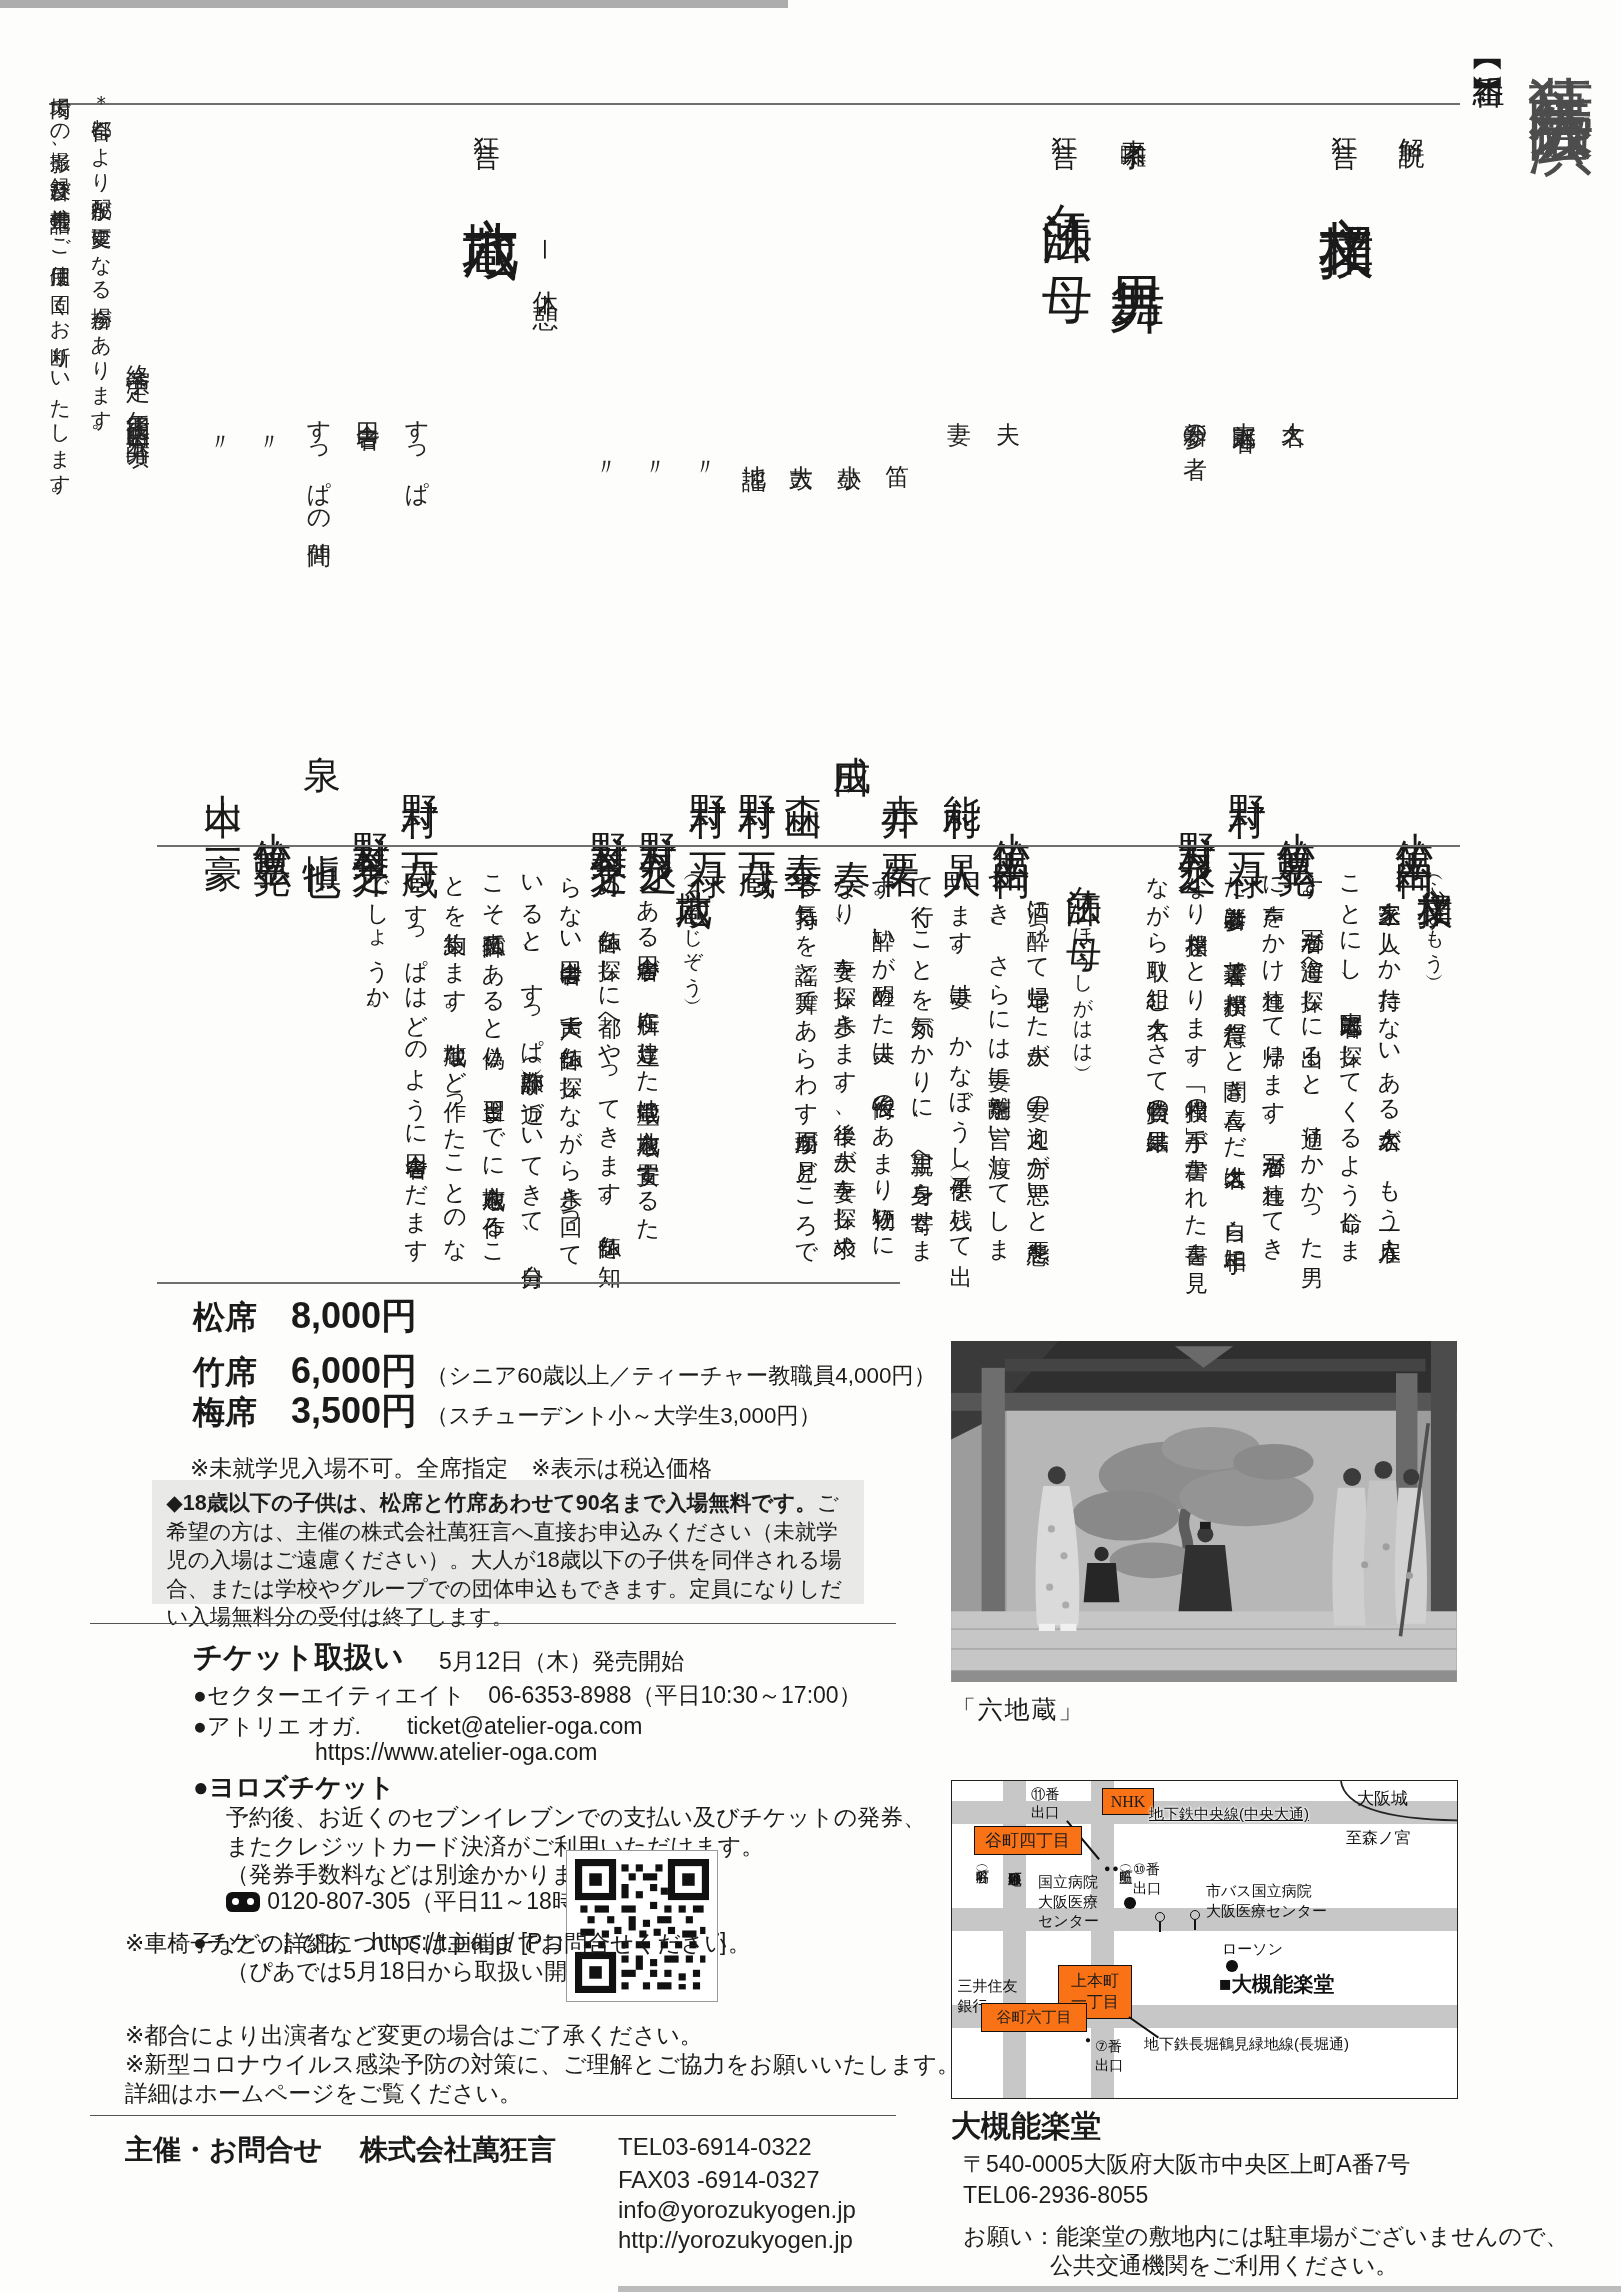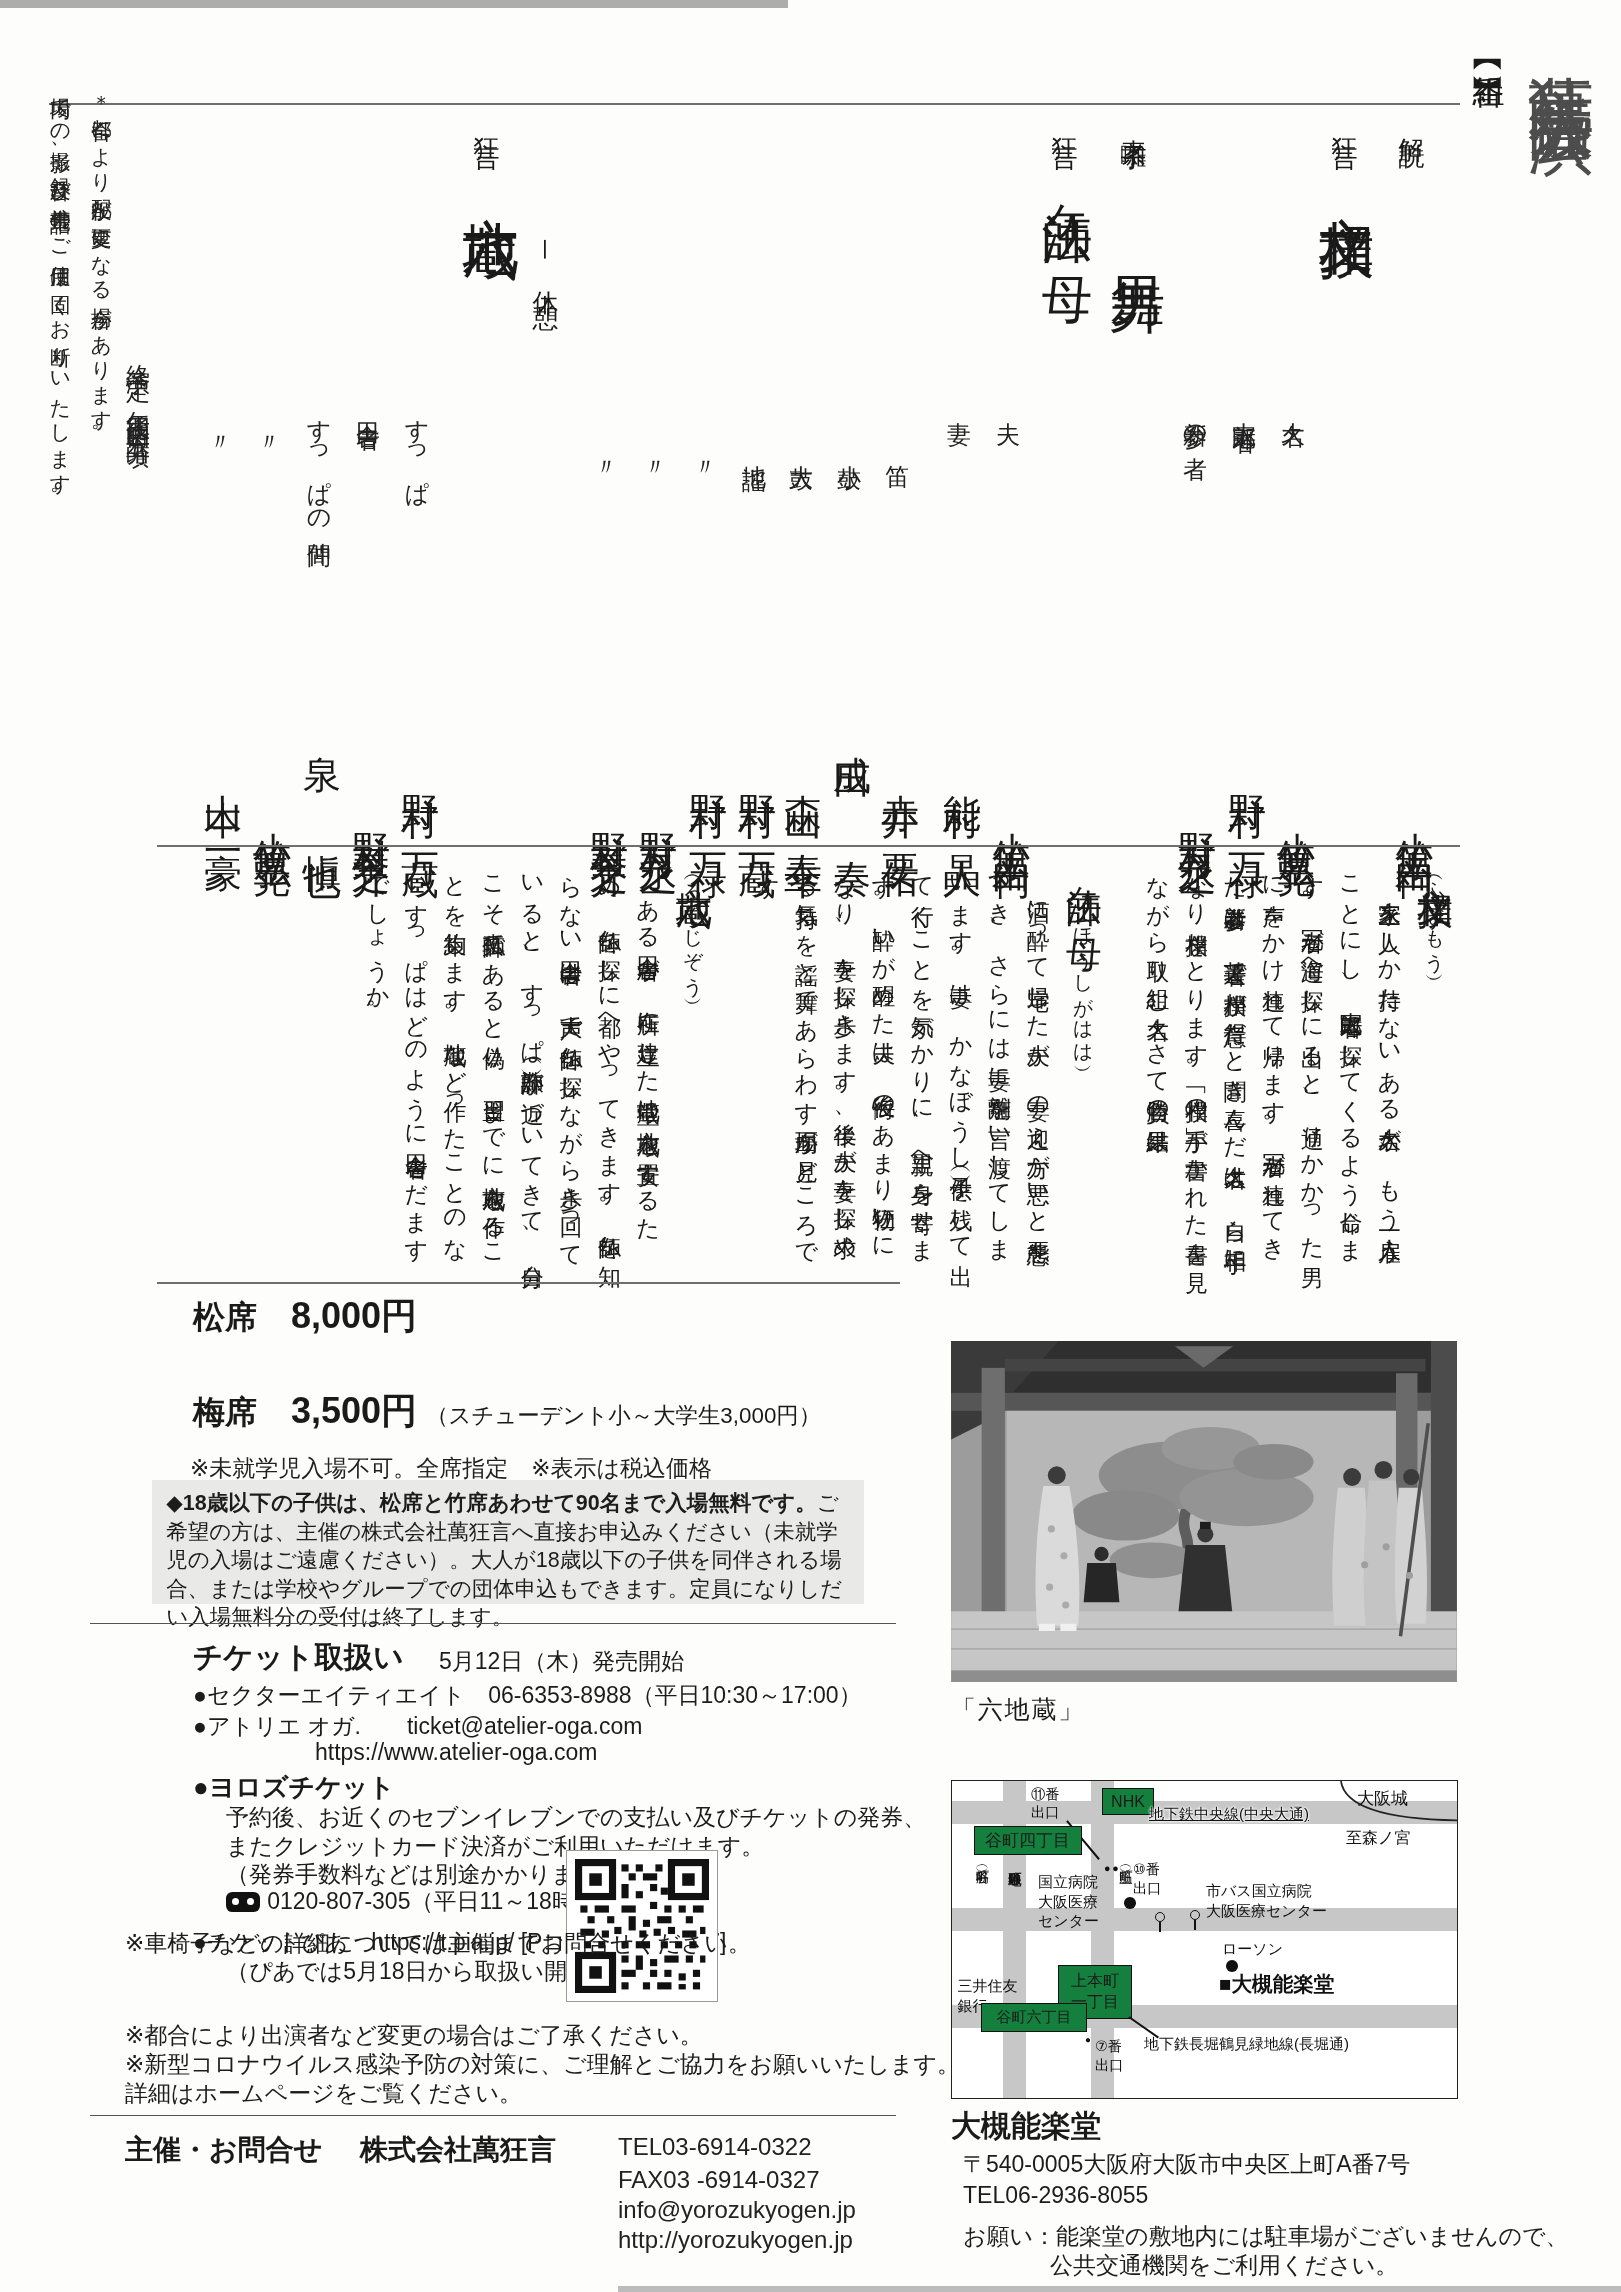--- a/index.html
+++ b/index.html
@@ -49,22 +49,22 @@
   
   #photo{position:absolute;left:951px;top:1341px;width:506px;height:341px;background:#888;}
   .caption{font-size:25px;letter-spacing:1.8px;}
   
   .venue-h{font-size:30px;font-weight:bold;}
   .venue-line{font-size:23px;color:#1c1c1c;}
   #map{position:absolute;left:951px;top:1780px;width:507px;height:319px;border:1.8px solid #222;
        background:#fff;box-sizing:border-box;overflow:hidden;}
   .road{position:absolute;background:#c7c7c7;}
   .mlabel{position:absolute;font-family:"Liberation Sans","DejaVu Sans",sans-serif;color:#111;line-height:1.3;}
-  .mbox{position:absolute;background:#15803d;border:1.8px solid #111;display:flex;align-items:center;
-        justify-content:center;font-family:Liberation Sans, sans-serif;}
+  .mbox{position:absolute;background:#f97316;border:1.8px solid #111;display:flex;align-items:center;
+        justify-content:center;font-family:Liberation Serif, serif;}
   .mdot{position:absolute;width:11.6px;height:11.6px;border-radius:50%;background:#111;}
   .mline{position:absolute;height:1.8px;background:#111;transform-origin:left center;}
   .busstop{position:absolute;width:12.5px;height:19.7px;}
   .busstop:before{content:"";position:absolute;left:1.8px;top:0;width:8px;height:8px;border:1.8px solid #111;border-radius:50%;}
   .busstop:after{content:"";position:absolute;left:6.3px;top:9.9px;width:1.8px;height:9.9px;background:#111;}
   .onroadlabel{text-shadow:0 0 2.7px #fff,0 0 2.7px #fff,0 0 2.7px #fff;text-decoration:underline;}
   
   #qr{position:absolute;left:566px;top:1850px;width:150px;height:150px;border:0.9px solid #9a9a9a;
       background:#fff;display:flex;align-items:center;justify-content:center;}
   
@@ -155,20 +155,23 @@
     <div class="desc">
       <div class="dtitle"><span>六地蔵</span><span class="furi">（ろくじぞう）</span></div>
       <div class="dbody">ある田舎者が、在所に建立した地蔵堂に六地蔵を安置するため、仏師を探しに都へやってきます。仏師を知らない田舎者は、大声で仏師を探しながら歩き回っていると、すっぱ（詐欺師）が近づいてきて、自分こそ真仏師であると偽り、翌日までに六地蔵を作ることを約束します。地蔵など作ったことのないすっぱはどのように田舎者をだますでしょうか。</div>
     </div>
   </div>
 
   <div class="rule" style="left:157px;top:1282px;width:743px;"></div>
 
   <div class="abs sans seatrow" style="left:193px;top:1292px;">
     <span class="seat">松席</span><span class="price">8,000円</span>
+  </div>
+  <div class="abs sans seatrow" style="left:193px;top:1347px;">
+    <span class="seat">竹席</span><span class="price">6,000円</span><span class="pnote">（シニア60歳以上／ティーチャー教職員4,000円）</span>
   </div>
   <div class="abs sans seatrow" style="left:193px;top:1387px;">
     <span class="seat">梅席</span><span class="price">3,500円</span><span class="pnote">（スチューデント小～大学生3,000円）</span>
   </div>
   <div class="abs sans tnote" style="left:190px;top:1453px;">※未就学児入場不可。全席指定　※表示は税込価格</div>
 
   <div id="freebox" class="sans">
     <span class="b">◆18歳以下の子供は、松席と竹席あわせて90名まで入場無料です。</span><span>ご希望の方は、主催の株式会社萬狂言へ直接お申込みください（未就学児の入場はご遠慮ください）。大人が18歳以下の子供を同伴される場合、または学校やグループでの団体申込もできます。定員になりしだい入場無料分の受付は終了します。</span>
   </div>
 

